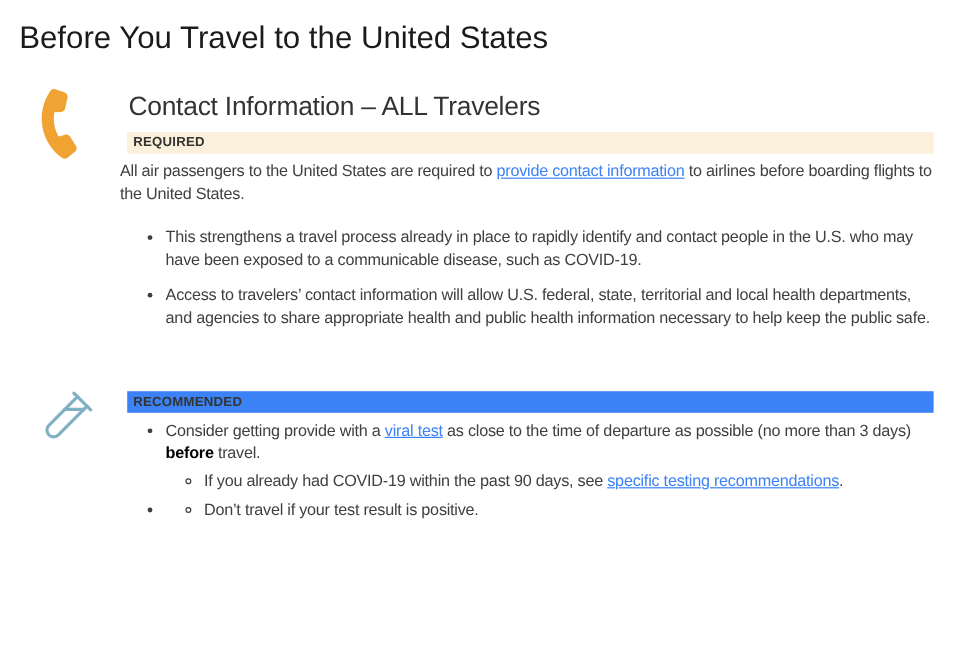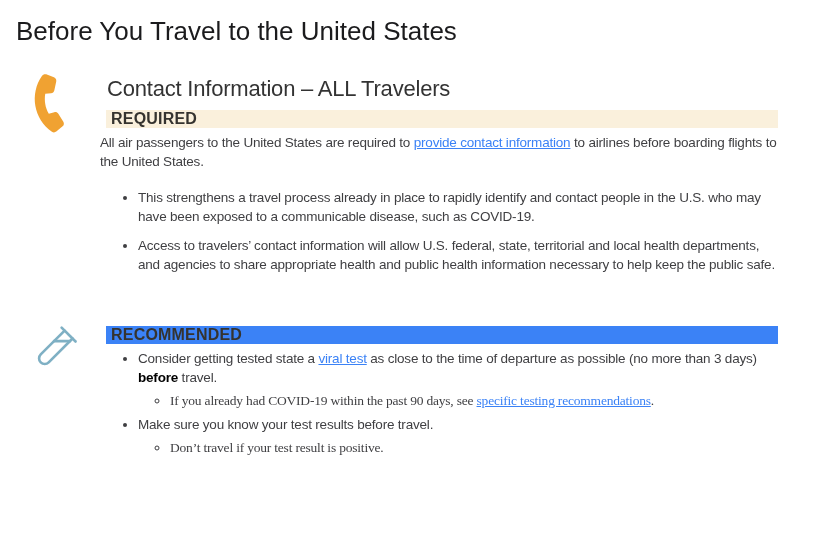--- a/index.html
+++ b/index.html
@@ -19,31 +19,31 @@
   .section-icon{position:absolute;}
   .phone-wrap{left:28px;top:4px;width:46px;height:46px;}
   .phone-wrap svg{overflow:visible;transform:rotate(35deg);}
   .tube-wrap{left:24px;top:-8px;width:60px;height:66px;}
   h2{
     font-size:22px;line-height:26px;font-weight:400;color:#333333;
     margin:0 0 0 7px;letter-spacing:-0.2px;
   }
   .badge{
     margin:8px 0 0 6px;padding:3px 6px 3px 5px;
-    font-size:16px;line-height:12px;font-weight:700;color:#35332f;
+    font-size:11px;line-height:12px;font-weight:700;color:#35332f;
     letter-spacing:0.2px;
   }
   .badge.required{background:#faf0dc;}
   .badge.recommended{background:#3b82f6;}
   .intro{margin:5px 0 0 0;}
   a.link{color:#3b82f6;text-decoration:underline;cursor:pointer;}
   ul.lvl1{margin:17px 0 0 0;padding-left:38px;list-style-type:disc;}
   ul.lvl1 > li{margin-bottom:10px;}
   ul.lvl2{margin:5px 0 0 0;padding-left:32px;list-style-type:circle;}
-  ul.lvl2 > li{margin-bottom:4px;font-family:Liberation Serif, serif;}
+  ul.lvl2 > li{margin-bottom:4px;}
   .testing ul.lvl1{margin-top:5px;}
   .testing ul.lvl1 > li{margin-bottom:5px;}
   .testing ul.lvl2{margin-top:4px;}
   strong{font-weight:700;color:#000000;}
 </style>
 </head>
 <body>
 
 <h1>Before You Travel to the United States</h1>
 
@@ -68,25 +68,24 @@
       <g transform="rotate(45 32 30)" fill="none" stroke="#7FB0C4" stroke-width="2.8" stroke-linecap="round">
         <path d="M26 8 V44 a6 6 0 0 0 12 0 V8"></path>
         <path d="M21.5 8 H42.5"></path>
         <path d="M26 24 L38 12"></path>
       </g>
     </svg>
   </div>
   <div class="badge recommended">RECOMMENDED</div>
   <ul class="lvl1">
     <li>
-      <span>Consider getting tested state a </span><a class="link" href="#">viral test</a><span> as close to the time of departure as possible (no more than 3 days) </span><strong>before</strong><span> travel.</span>
+      <span>Consider getting provide with a </span><a class="link" href="#">viral test</a><span> as close to the time of departure as possible (no more than 3 days) </span><strong>before</strong><span> travel.</span>
       <ul class="lvl2">
         <li><span>If you already had COVID-19 within the past 90 days, see </span><a class="link" href="#">specific testing recommendations</a><span>.</span></li>
       </ul>
     </li>
     <li>
-      <span>Make sure you know your test results before travel.</span>
       <ul class="lvl2">
         <li><span>Don’t travel if your test result is positive.</span></li>
       </ul>
     </li>
   </ul>
 </div>
 
 </body></html>

